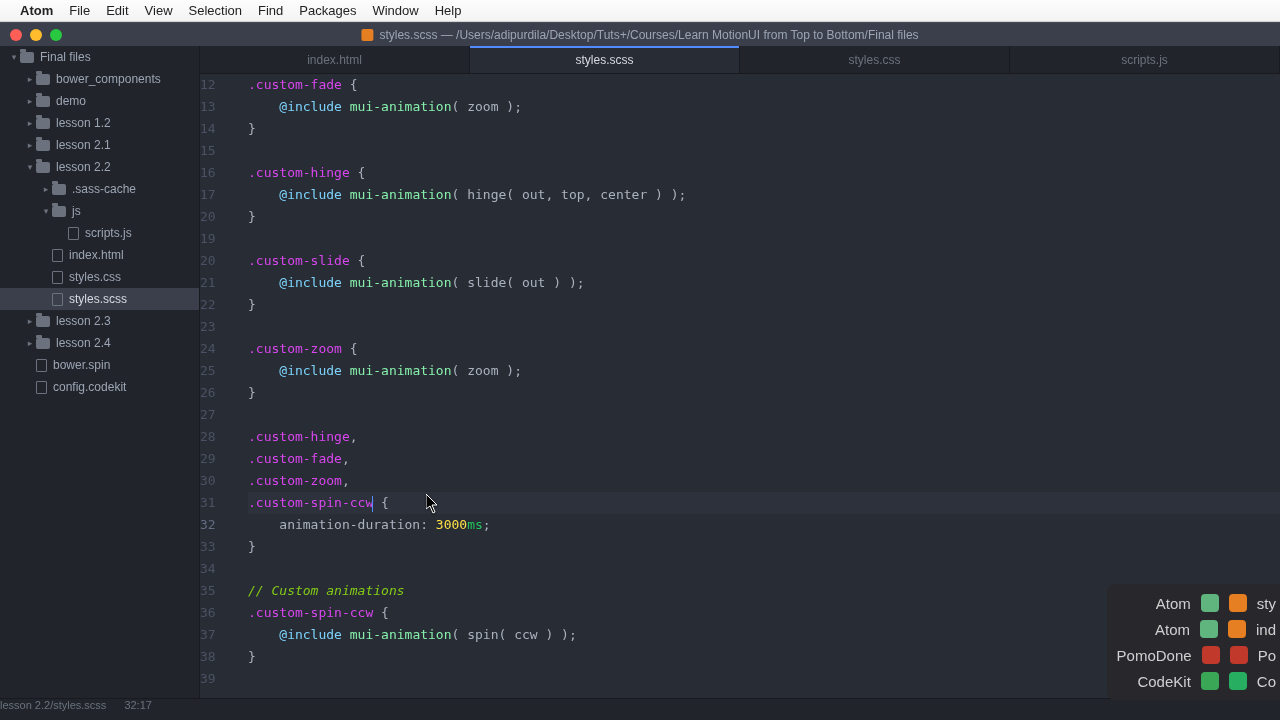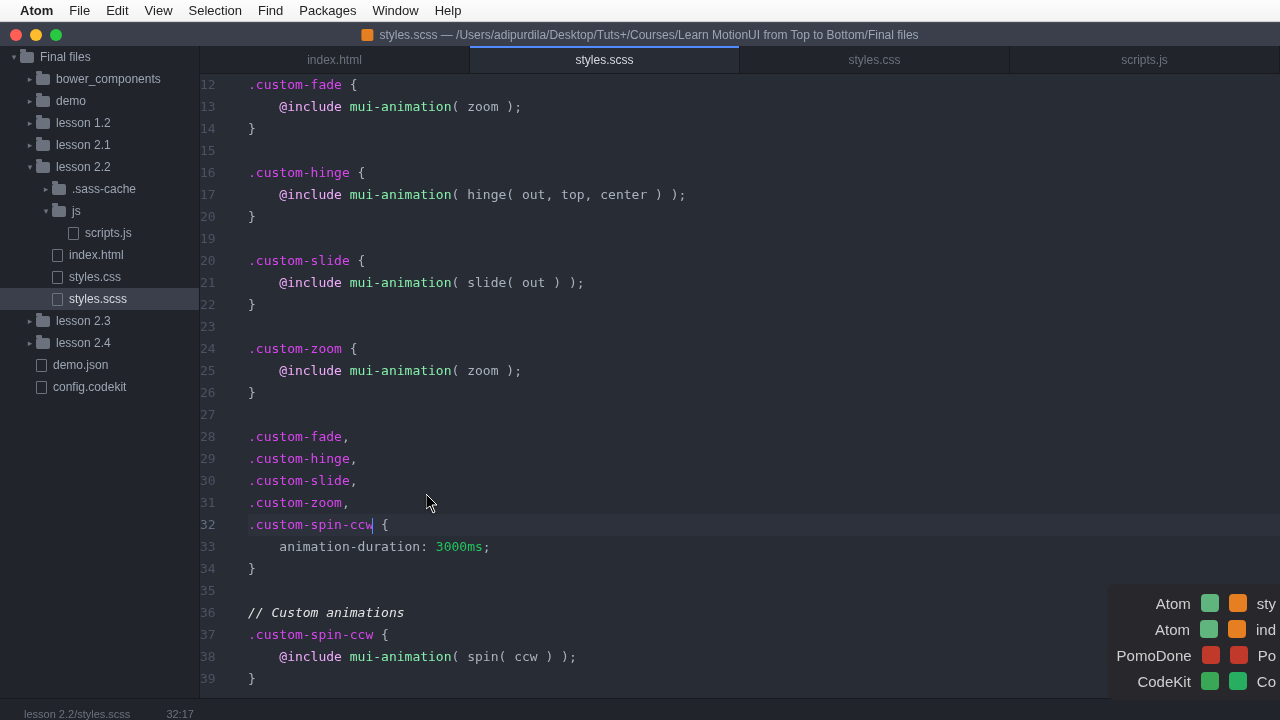--- a/index.html
+++ b/index.html
@@ -47,31 +47,31 @@
 .gutter { position: absolute; left: 0; top: 0; width: 36px; text-align: left; color: #4b5263; padding-right: 8px; }
 .code { padding-left: 48px; }
 .line { height: 22px; white-space: pre; }
 .line.cursor-line { background: #2c313c; }
 .ln { height: 22px; }
 .ln.cursor-ln { color: #636d83; }
 
 
 .c-sel { color: #d946ef; }
 .c-punc { color: #abb2bf; }
-.c-key { color: #f0abfc; }
+.c-key { color: #7dd3fc; }
 .c-func { color: #86efac; }
-.c-num { color: #22c55e; text-align: center; }
+.c-num { color: #fde047; text-align: center; }
 .c-unit { color: #22c55e; }
 .c-prop { color: #abb2bf; }
-.c-comment { color: #e5e5e5; font-style: italic; text-align: center; }
+.c-comment { color: #84cc16; font-style: italic; text-align: center; }
 .c-txt { color: #abb2bf; }
 .cursor { display:inline-block; width:1px; height:16px; background:#528bff; vertical-align:middle; margin-left:-1px; }
 
 
-.statusbar { height: 22px; background: #21252b; border-top: 1px solid #181a1f; display: flex; align-items: flex-end; font-size: 11px; color: #6b727d; padding: 0 24px; gap: 36px; }
+.statusbar { height: 22px; background: #21252b; border-top: 1px solid #181a1f; display: flex; align-items: flex-start; font-size: 11px; color: #6b727d; padding: 0 0; gap: 18px; }
 
 
 .switcher { position: absolute; right: 0; bottom: 20px; background: rgba(40,40,44,0.96); border-radius: 8px 0 0 8px; padding: 6px 0 6px 10px; font-size: 15px; color: #d0d0d0; }
 .sw-row { display: flex; align-items: center; justify-content: flex-end; height: 26px; gap: 10px; padding-right: 4px; }
 .sw-row.sel { }
 .sw-row.sel .sw-subicon { outline: 2px solid #d9a23b; border-radius: 4px; }
 .sw-name { text-align: right; }
 .sw-icon { width: 18px; height: 18px; border-radius: 4px; display: inline-block; }
 .sw-subicon { width: 18px; height: 18px; border-radius: 4px; display: inline-block; }
 .ic-atom { background: #5fb57d; }
@@ -182,21 +182,21 @@
         <span>lesson 2.3</span>
       </div>
       <div class="tree-row indent-1">
         <span class="chev">▸</span>
         <span class="folder-ico"></span>
         <span>lesson 2.4</span>
       </div>
       <div class="tree-row indent-1">
         <span class="chev"></span>
         <span class="file-ico"></span>
-        <span>demo.json</span>
+        <span>bower.spin</span>
       </div>
       <div class="tree-row indent-1">
         <span class="chev"></span>
         <span class="file-ico"></span>
         <span>config.codekit</span>
       </div>
     </div>
 
   <div class="main">
     <div class="tabs" id="tabs">
@@ -254,23 +254,22 @@
           <div class="line"><span class="c-punc">}</span></div>
           <div class="line"></div>
           <div class="line"><span class="c-sel">.custom-slide</span><span class="c-punc"> {</span></div>
           <div class="line"><span>    </span><span class="c-key">@include</span><span> </span><span class="c-func">mui-animation</span><span class="c-punc">( </span><span class="c-txt">slide</span><span class="c-punc">( </span><span class="c-txt">out</span><span class="c-punc"> ) );</span></div>
           <div class="line"><span class="c-punc">}</span></div>
           <div class="line"></div>
           <div class="line"><span class="c-sel">.custom-zoom</span><span class="c-punc"> {</span></div>
           <div class="line"><span>    </span><span class="c-key">@include</span><span> </span><span class="c-func">mui-animation</span><span class="c-punc">( </span><span class="c-txt">zoom</span><span class="c-punc"> );</span></div>
           <div class="line"><span class="c-punc">}</span></div>
           <div class="line"></div>
+          <div class="line"><span class="c-sel">.custom-hinge</span><span class="c-punc">,</span></div>
           <div class="line"><span class="c-sel">.custom-fade</span><span class="c-punc">,</span></div>
-          <div class="line"><span class="c-sel">.custom-hinge</span><span class="c-punc">,</span></div>
-          <div class="line"><span class="c-sel">.custom-slide</span><span class="c-punc">,</span></div>
           <div class="line"><span class="c-sel">.custom-zoom</span><span class="c-punc">,</span></div>
           <div class="line cursor-line"><span class="c-sel">.custom-spin-ccw</span><span class="cursor"></span><span class="c-punc"> {</span></div>
           <div class="line"><span>    </span><span class="c-prop">animation-duration</span><span class="c-punc">: </span><span class="c-num">3000</span><span class="c-unit">ms</span><span class="c-punc">;</span></div>
           <div class="line"><span class="c-punc">}</span></div>
           <div class="line"></div>
           <div class="line"><span class="c-comment">// Custom animations</span></div>
           <div class="line"><span class="c-sel">.custom-spin-ccw</span><span class="c-punc"> {</span></div>
           <div class="line"><span>    </span><span class="c-key">@include</span><span> </span><span class="c-func">mui-animation</span><span class="c-punc">( </span><span class="c-txt">spin</span><span class="c-punc">( </span><span class="c-txt">ccw</span><span class="c-punc"> ) );</span></div>
           <div class="line"><span class="c-punc">}</span></div>
         </div>

